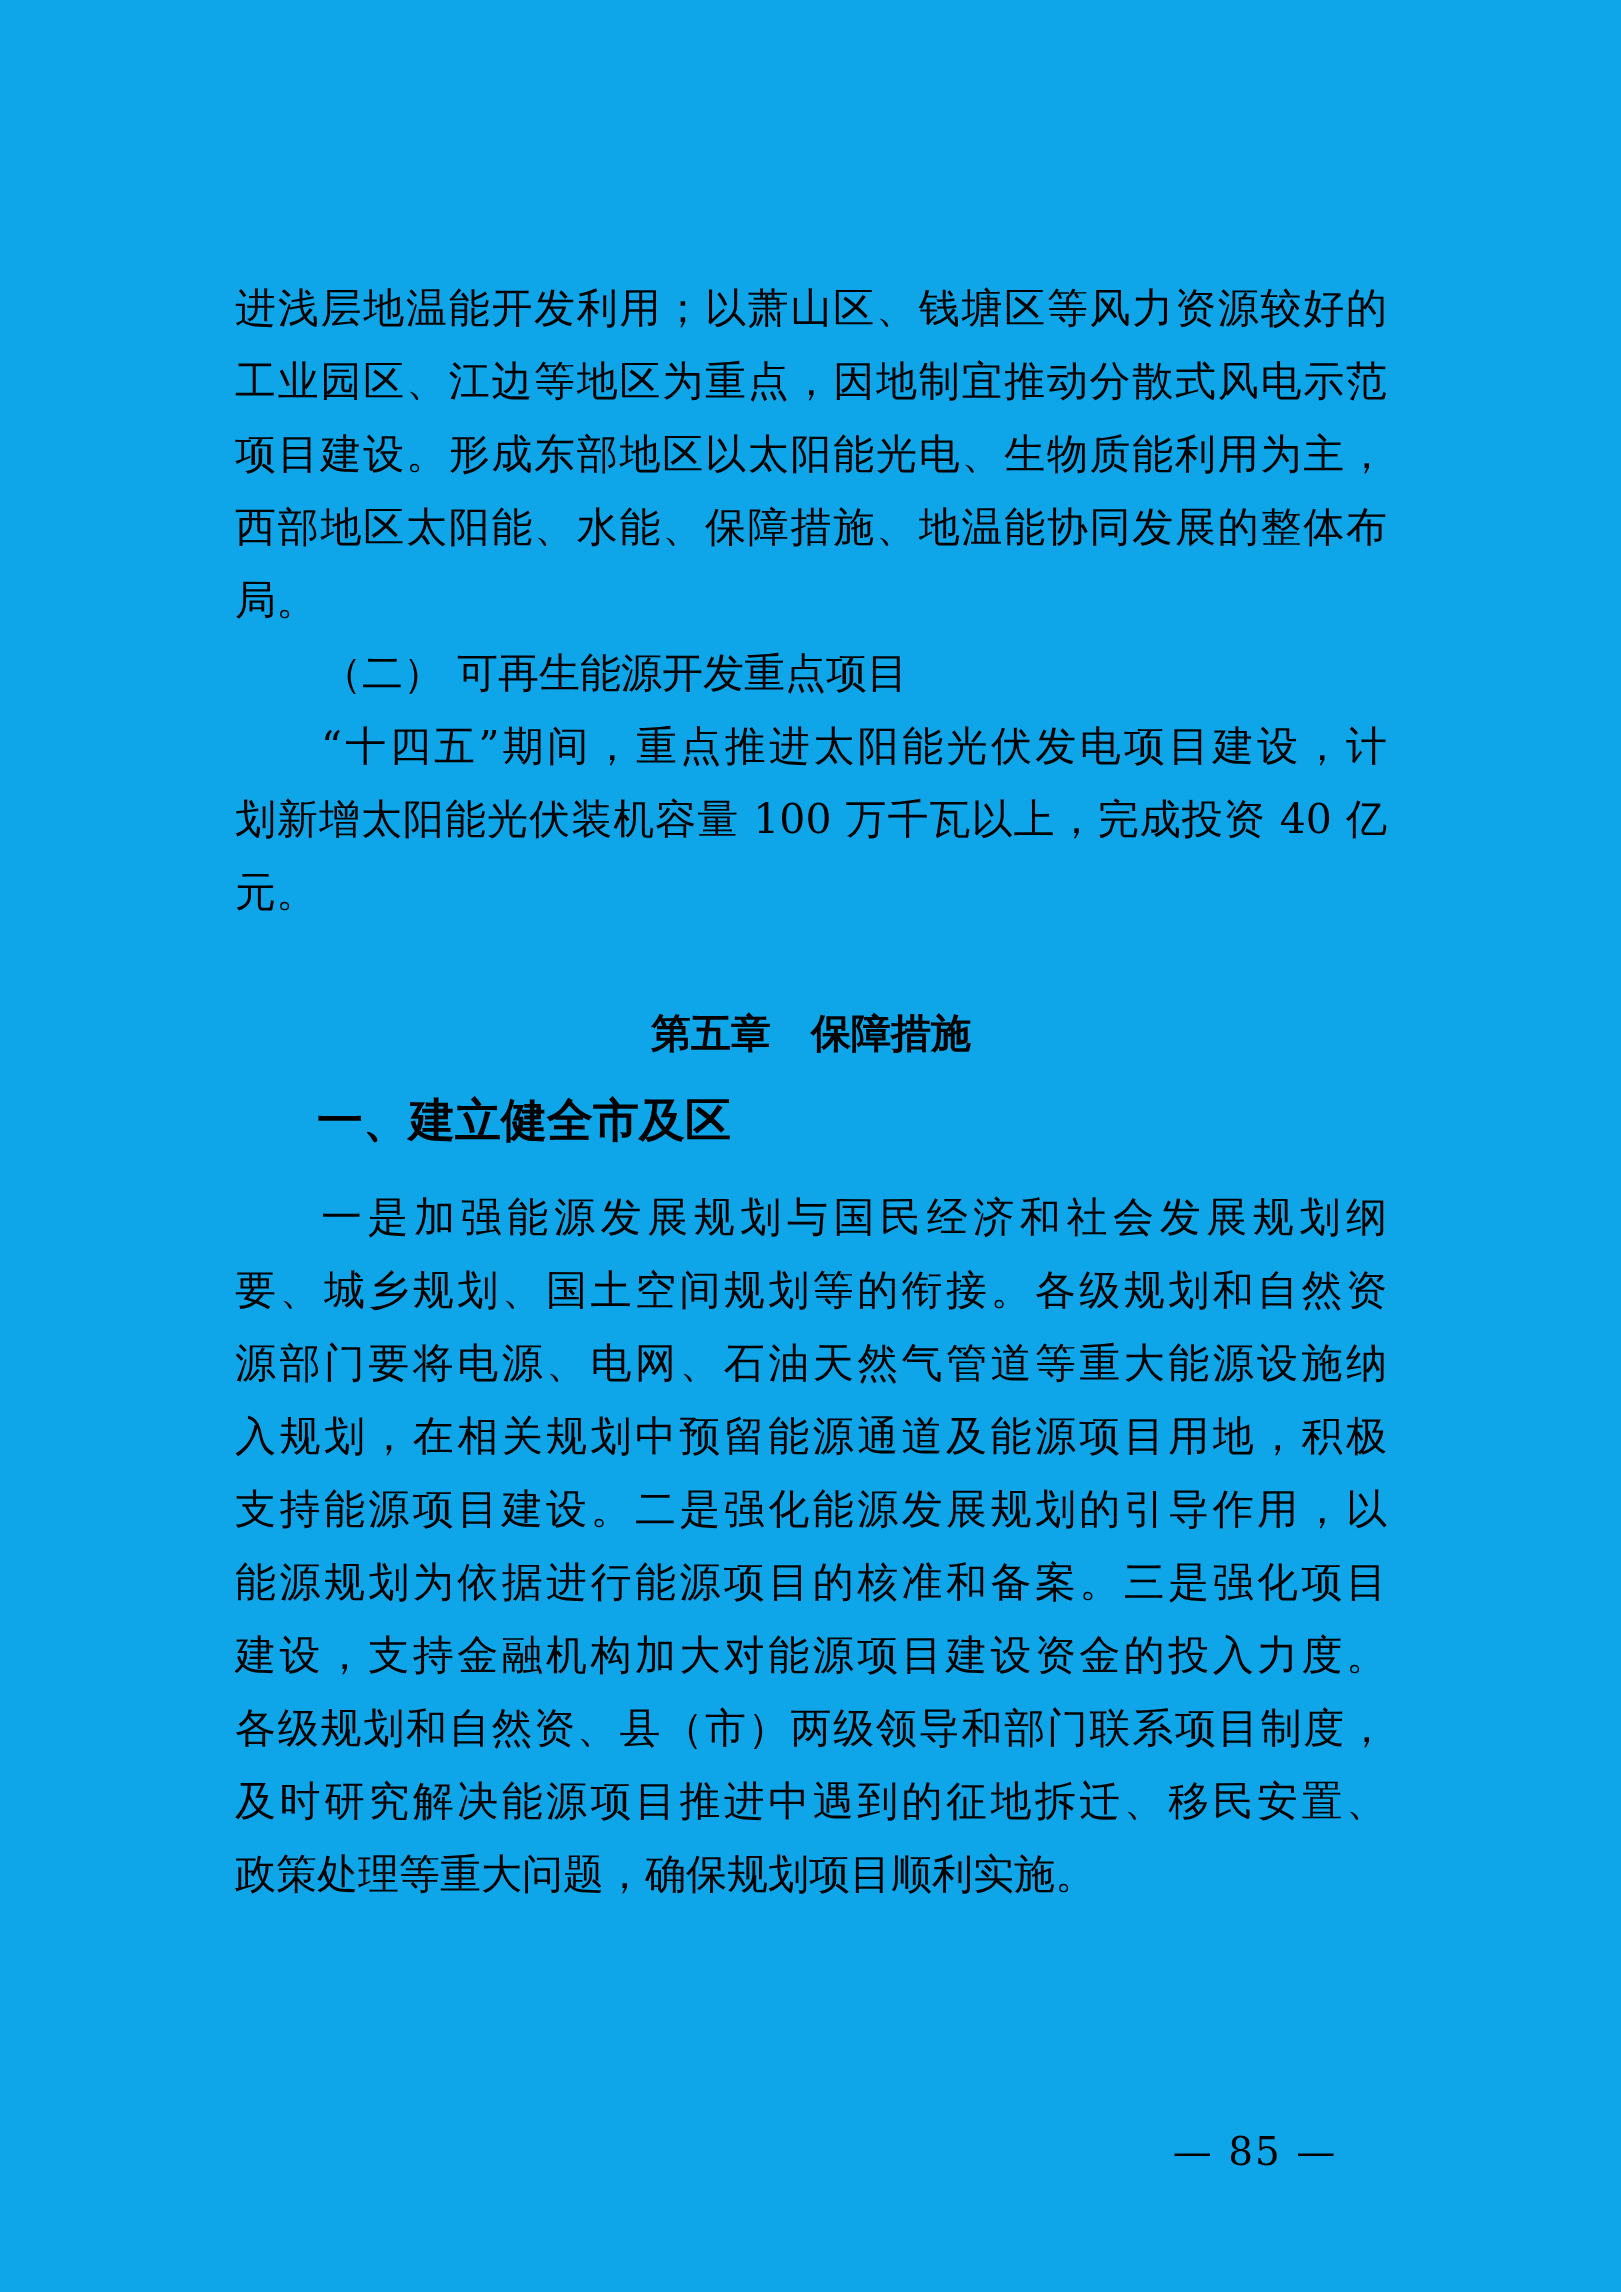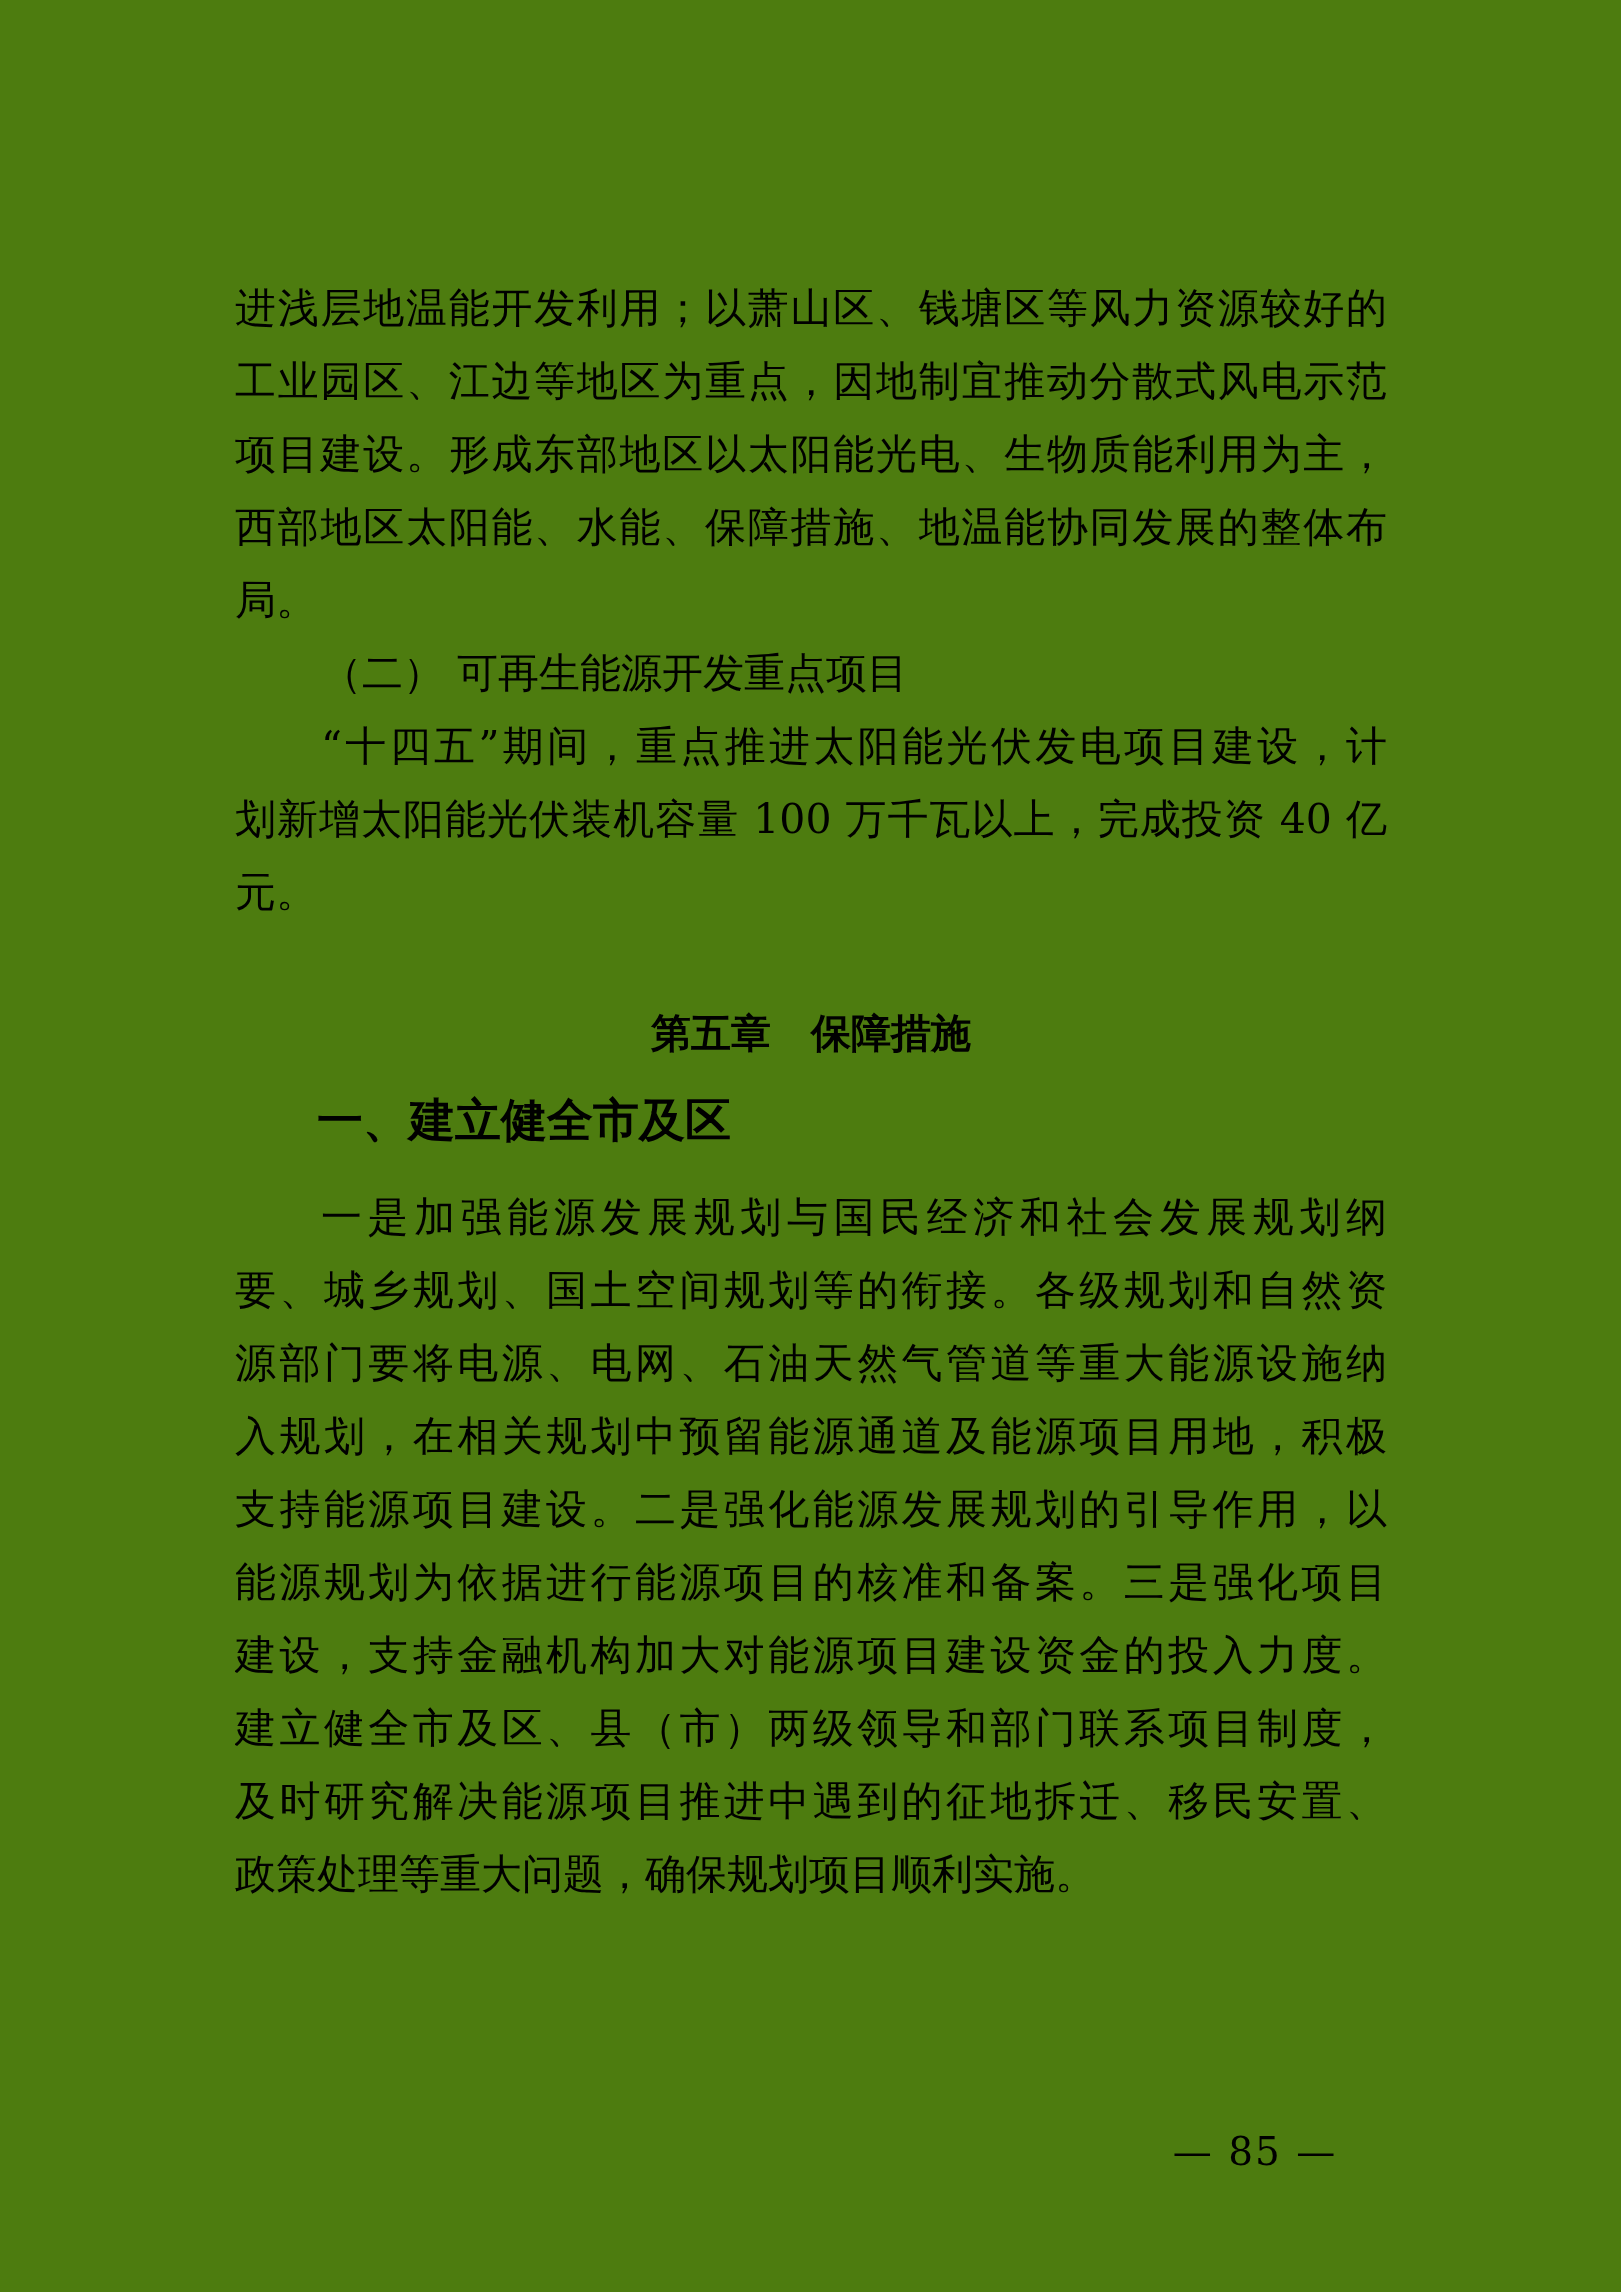--- a/index.html
+++ b/index.html
@@ -4,21 +4,21 @@
 <style>
   html, body {
     margin: 0;
     padding: 0;
     background: #ffffff;
   }
   #page {
     position: relative;
     width: 1621px;
     height: 2293px;
-    background: #4d7c0f;
+    background: #0ea5e9;
     overflow: hidden;
     font-family: "DejaVu Serif", serif;
     color: #000000;
   }
   .textcol {
     position: absolute;
     left: 235px;
     width: 1152px;
   }
   .line {
@@ -101,21 +101,21 @@
   <div id="section-heading">一、建立健全市及区</div>
 
   <div class="textcol" style="top:1181px;">
     <div class="line indent">一是加强能源发展规划与国民经济和社会发展规划纲</div>
     <div class="line">要、城乡规划、国土空间规划等的衔接。各级规划和自然资</div>
     <div class="line">源部门要将电源、电网、石油天然气管道等重大能源设施纳</div>
     <div class="line">入规划，在相关规划中预留能源通道及能源项目用地，积极</div>
     <div class="line">支持能源项目建设。二是强化能源发展规划的引导作用，以</div>
     <div class="line">能源规划为依据进行能源项目的核准和备案。三是强化项目</div>
     <div class="line">建设，支持金融机构加大对能源项目建设资金的投入力度。</div>
-    <div class="line">建立健全市及区、县（市）两级领导和部门联系项目制度，</div>
+    <div class="line">各级规划和自然资、县（市）两级领导和部门联系项目制度，</div>
     <div class="line">及时研究解决能源项目推进中遇到的征地拆迁、移民安置、</div>
     <div class="line end">政策处理等重大问题，确保规划项目顺利实施。</div>
   </div>
 
   <div id="footer-pagenum">— 85 —</div>
 
 </div>
 
 
 </body></html>

